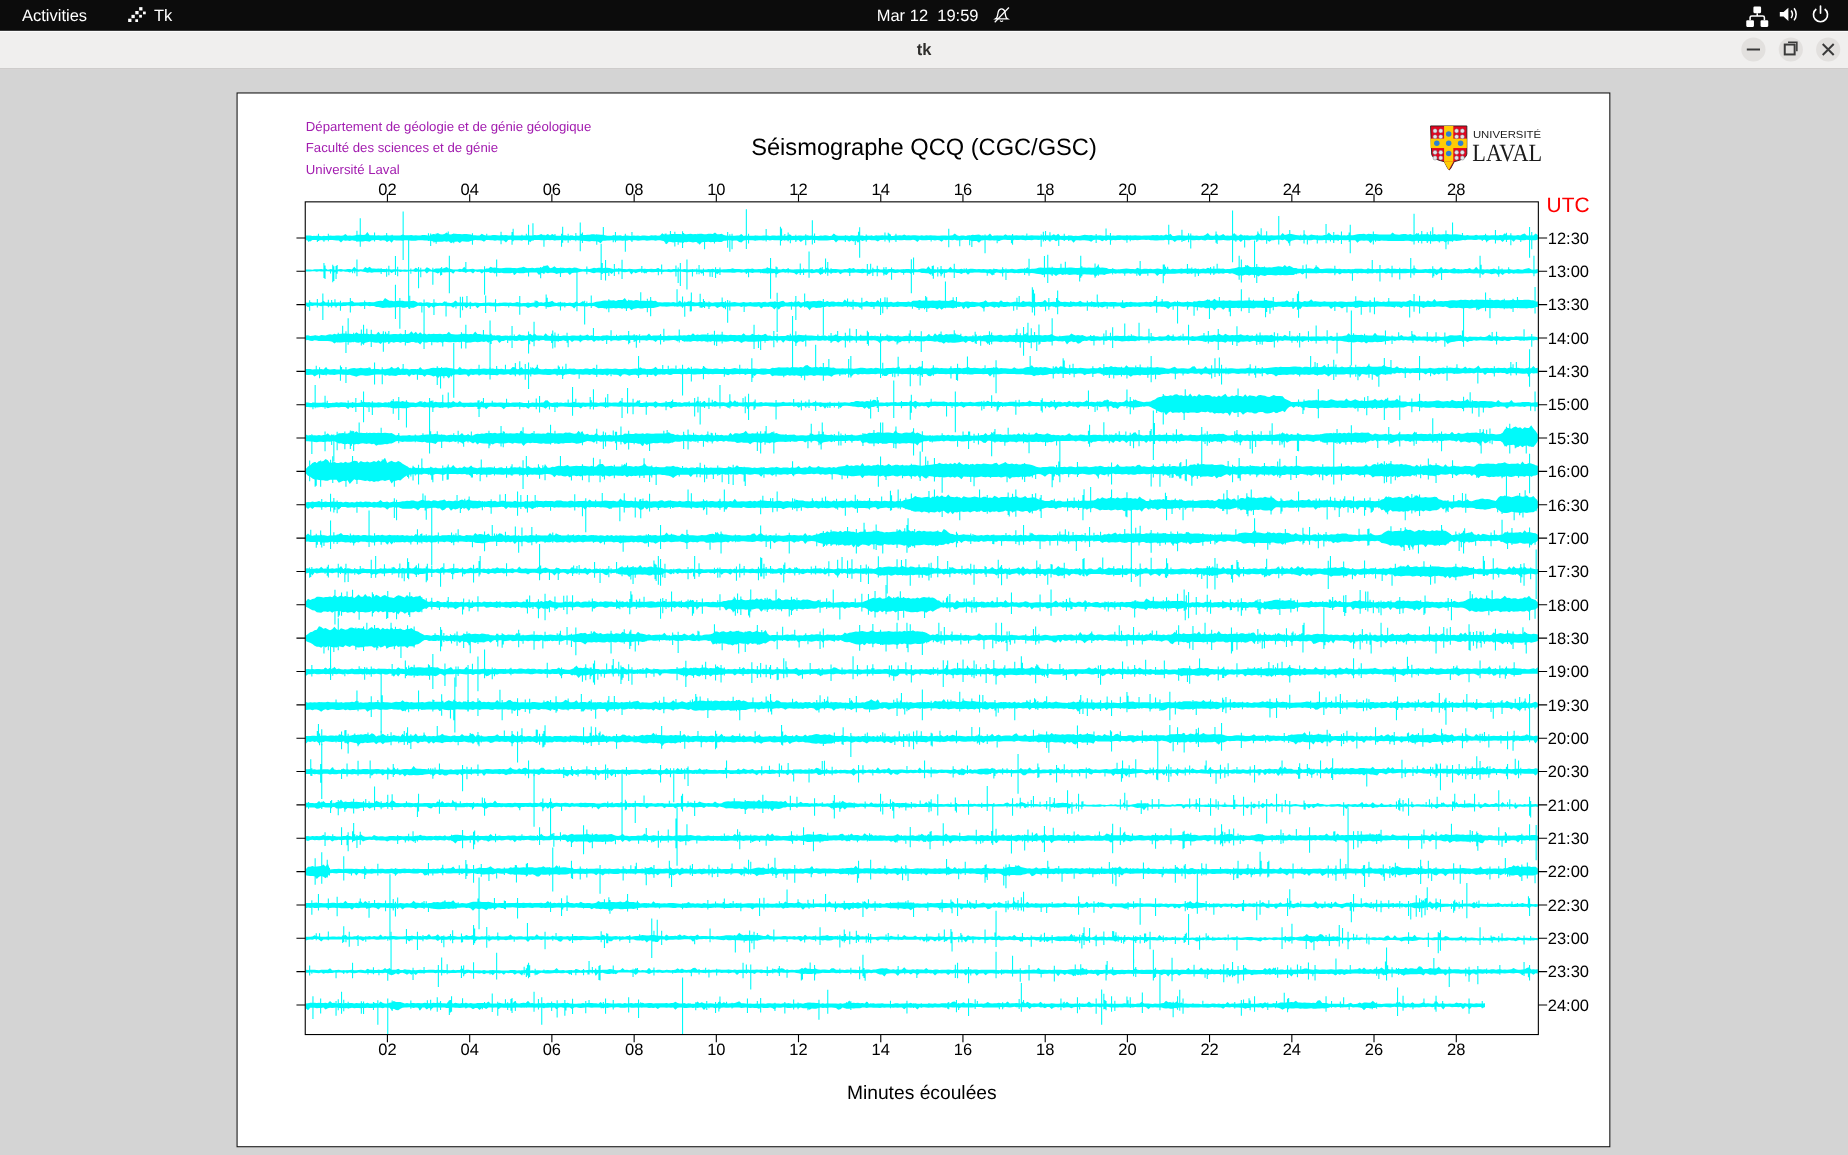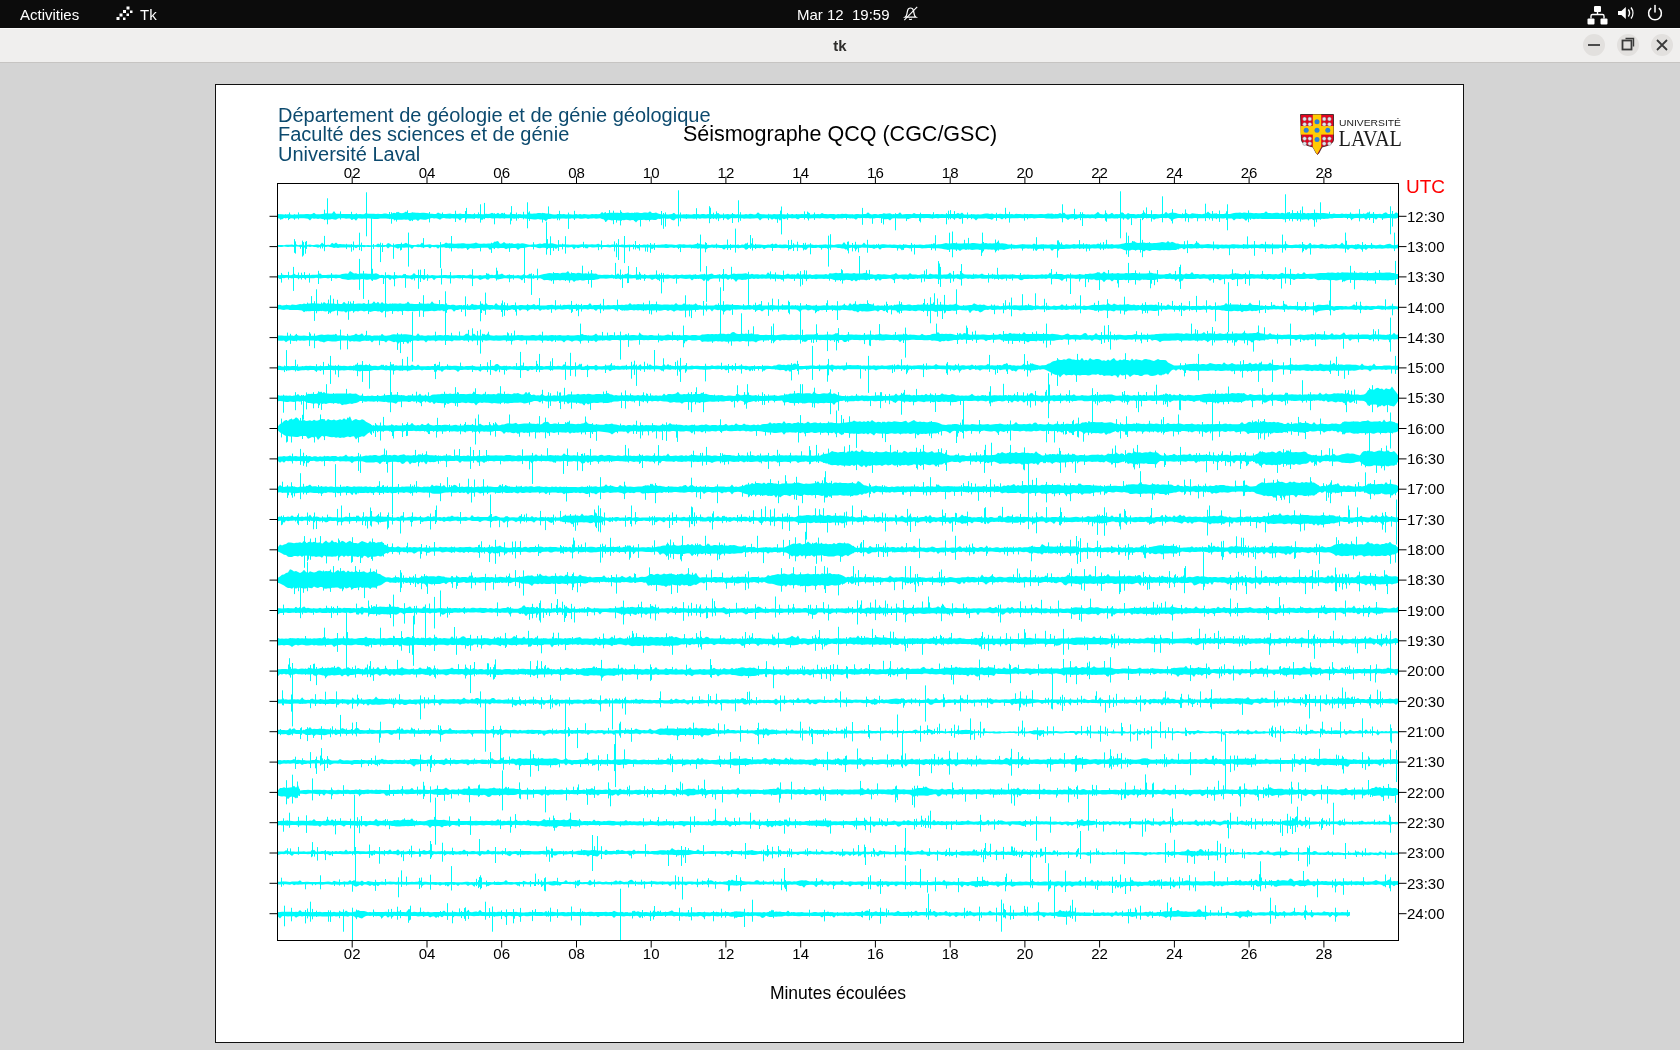--- a/index.html
+++ b/index.html
@@ -1,20 +1,20 @@
 <!DOCTYPE html>
 <html><head><meta charset="utf-8"><style>
 * { margin:0; padding:0; box-sizing:border-box; }
 html,body { width:1680px; height:1050px; overflow:hidden; background:#d4d4d4; font-family:"Liberation Sans",sans-serif; }
 #topbar { position:absolute; left:0; top:0; width:1680px; height:36px; background:#0c0c0c; color:#fff; }
 #titlebar { position:absolute; left:0; top:28px; width:1680px; height:35px; background:#f0efee; border-bottom:1px solid #c6c4c2; box-shadow:inset 0 1px 0 #fbfbfb; }
 #titlebar .t { position:absolute; left:0; right:0; top:9px; text-align:center; font-weight:bold; font-size:15px; color:#2e2d2b; }
 .wbtn { position:absolute; top:34px; width:22px; height:22px; border-radius:50%; background:#e2e0de; }
 #canvas { position:absolute; left:215px; top:84px; width:1249px; height:959px; background:#fff; border:1px solid #111; }
-#hdr { position:absolute; left:278px; top:106px; font-size:20px; line-height:19.3px; color:#0c4a6e; }
+#hdr { position:absolute; left:278px; top:106px; font-size:12px; line-height:19.3px; color:#a21caf; }
 #ptitle { position:absolute; left:540px; top:122px; width:600px; text-align:center; font-size:21.5px; color:#000; }
 svg { position:absolute; left:0; top:0; }
 #act { position:absolute; left:20px; top:6px; font-size:15px; }
 #tkt { position:absolute; left:140px; top:6px; font-size:15px; }
 #clock { position:absolute; left:797px; top:6px; font-size:15px; font-weight:normal;}
 </style></head>
 <body>
 <div id="canvas"></div>
 <div id="hdr">Département de géologie et de génie géologique<br>Faculté des sciences et de génie<br>Université Laval</div>
 <div id="ptitle">Séismographe QCQ (CGC/GSC)</div>

